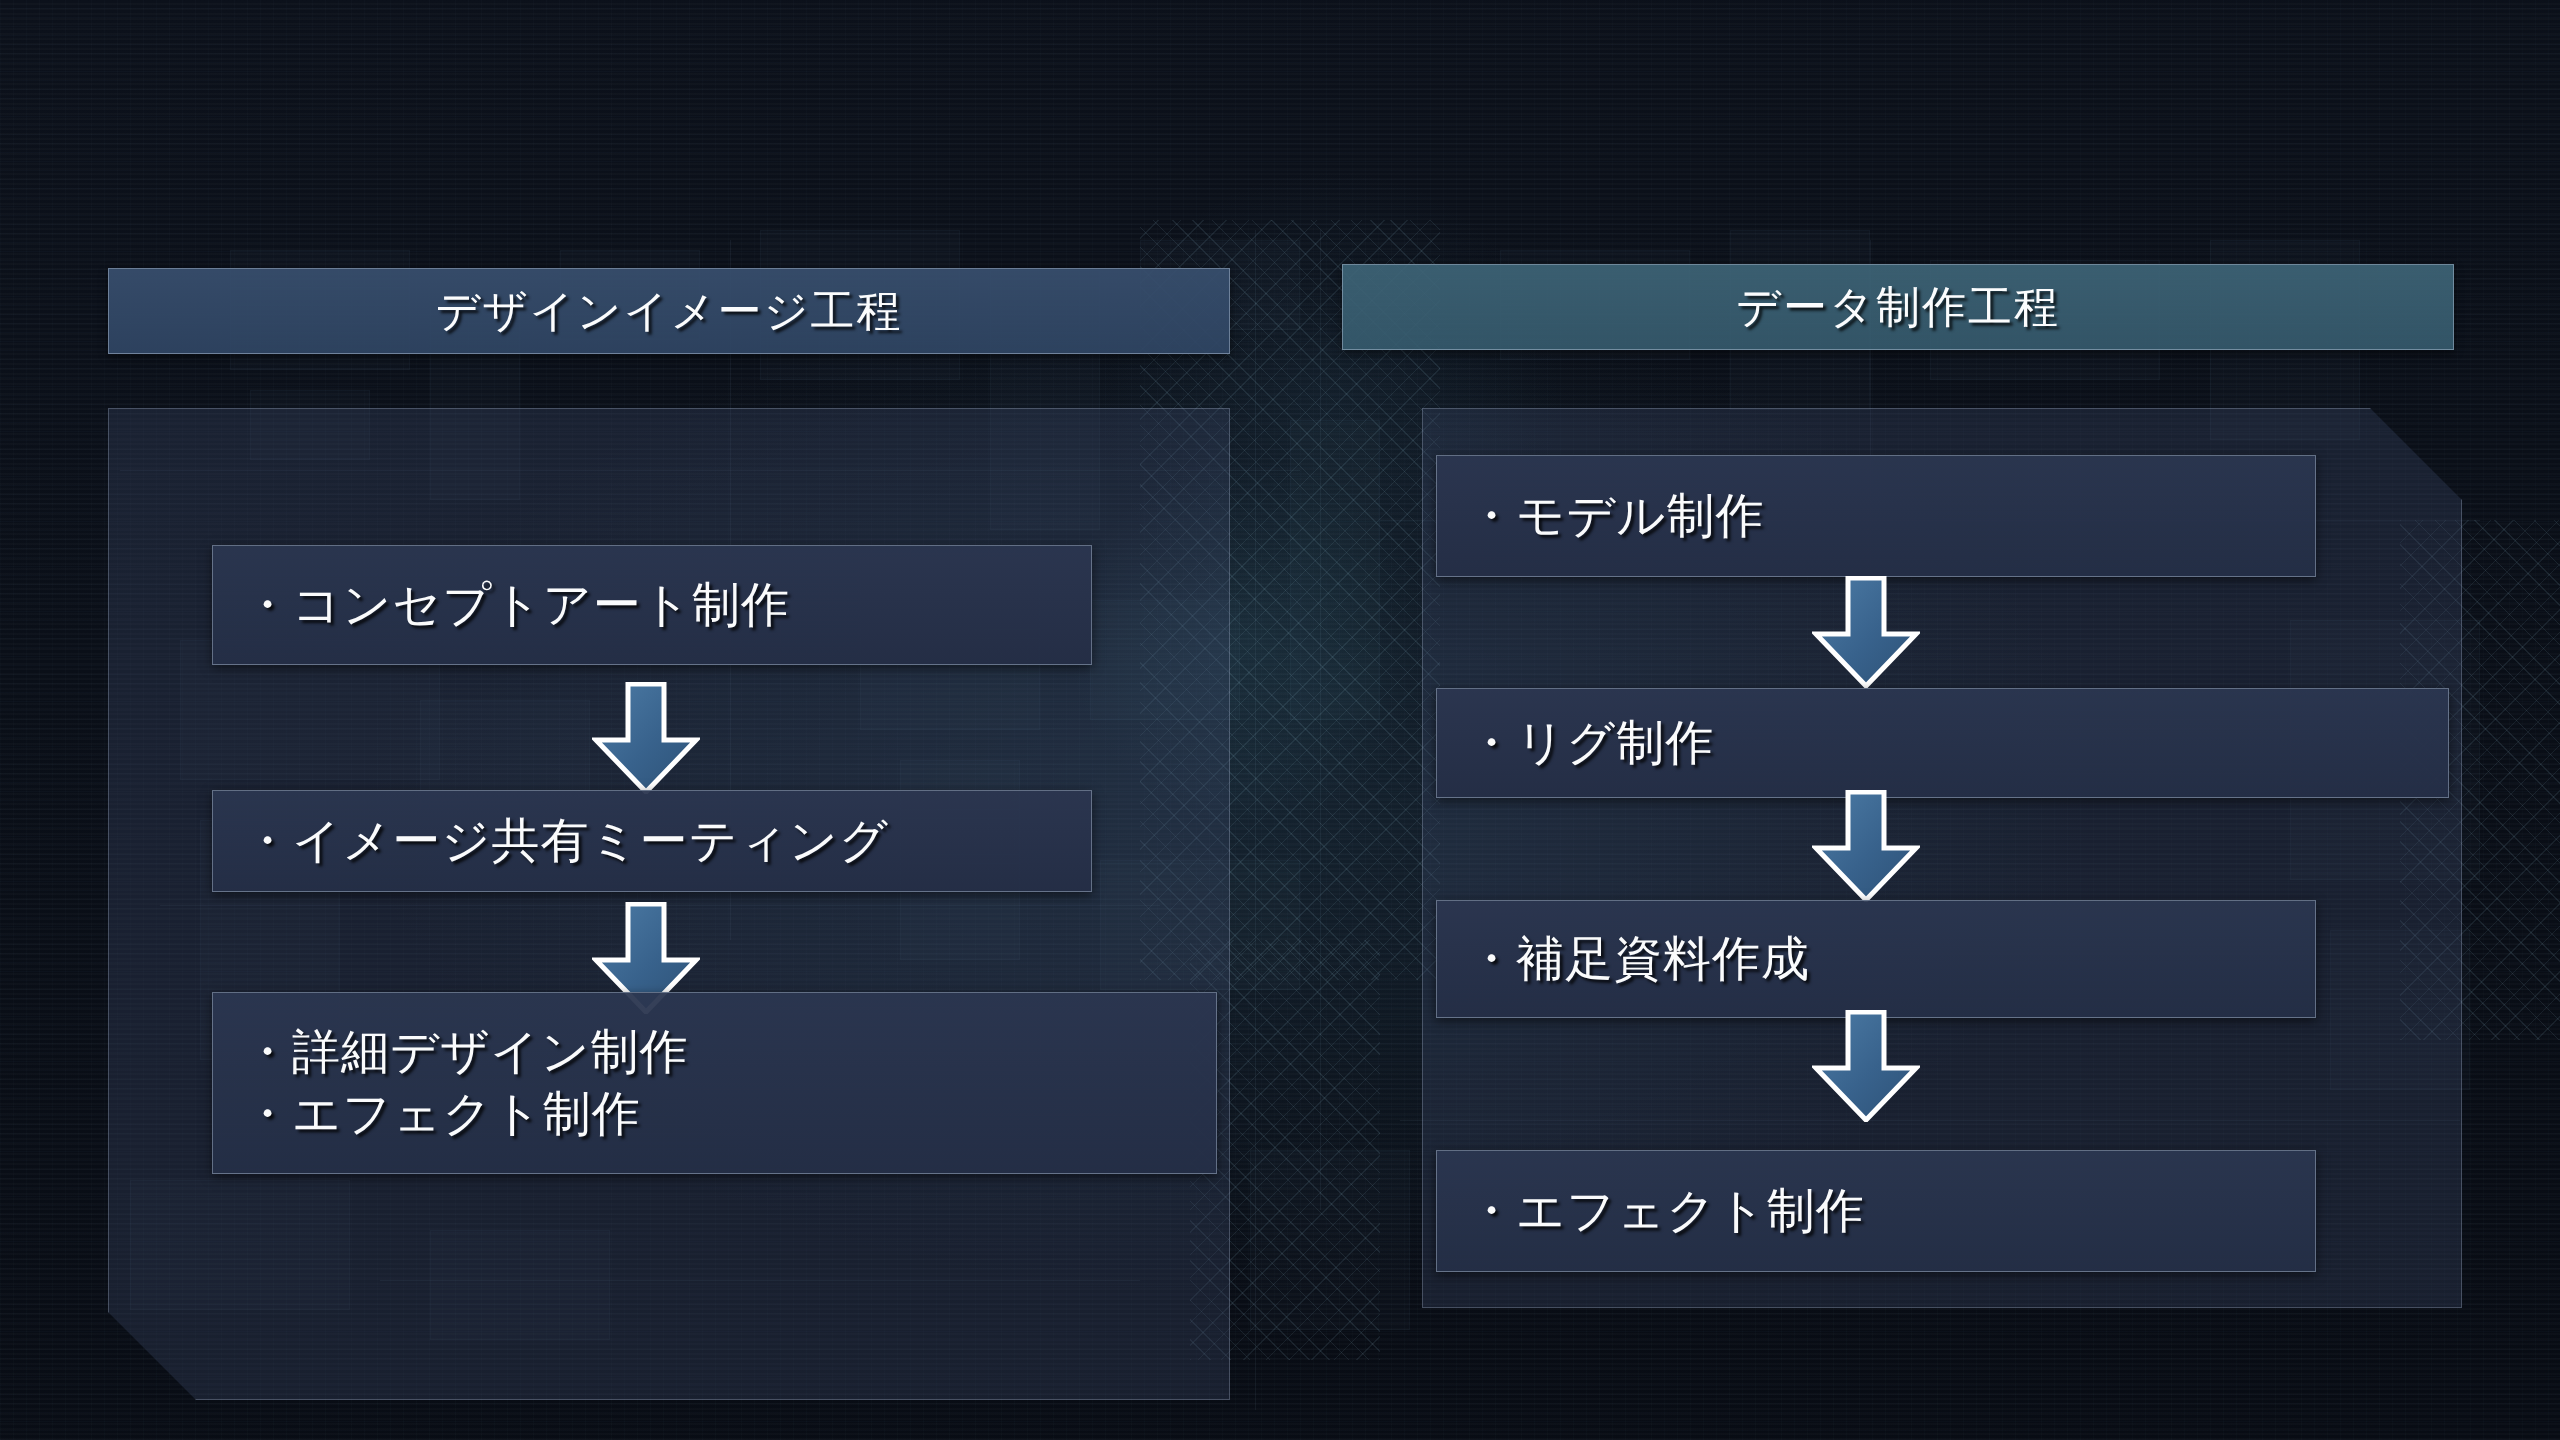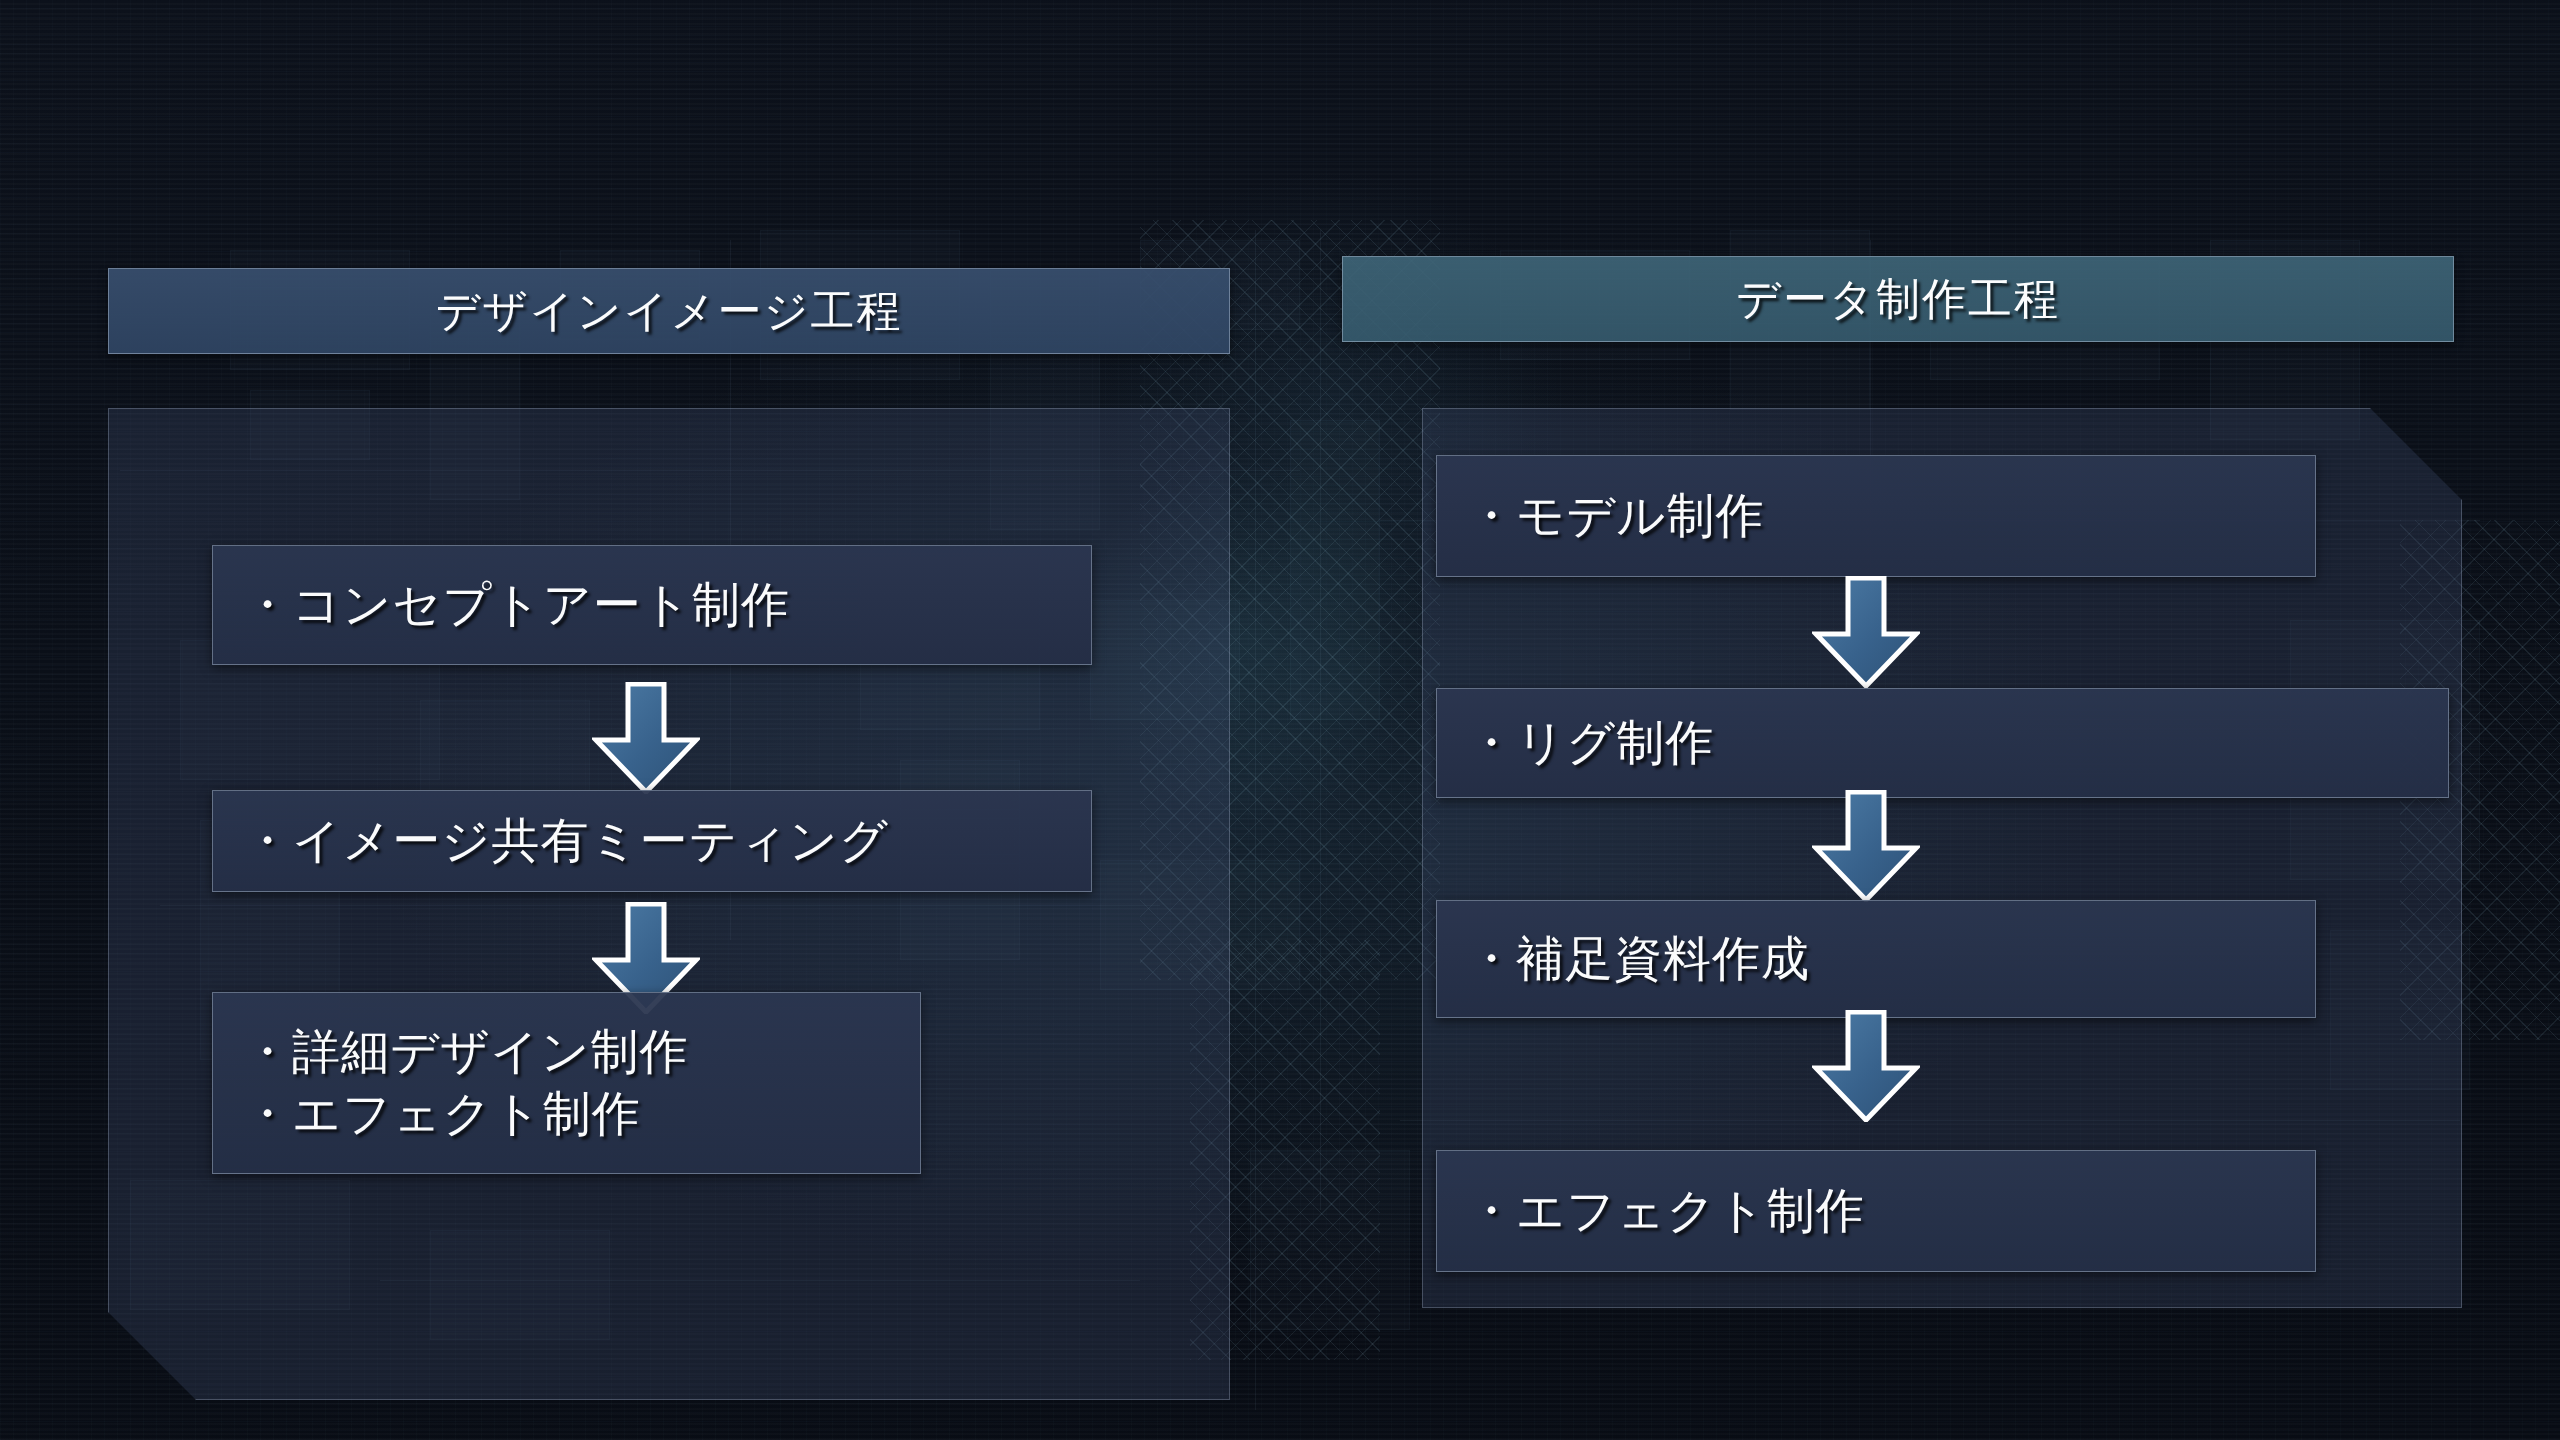--- a/index.html
+++ b/index.html
@@ -107,21 +107,21 @@
     justify-content: center;
   }
   .sect-head.left {
     left: 108px;
     top: 268px;
     width: 1122px;
     background: linear-gradient(180deg, rgba(56,79,110,0.93) 0%, rgba(47,69,99,0.93) 100%);
   }
   .sect-head.right {
     left: 1342px;
-    top: 256px;
+    top: 264px;
     width: 1112px;
     background: linear-gradient(180deg, rgba(63,102,121,0.90) 0%, rgba(54,91,110,0.90) 100%);
     font-family: Liberation Serif, serif;
   }
   .sect-head span {
     font-size: 44px;
     color: #fbfcfd;
     letter-spacing: 2px;
     text-shadow: 3px 3px 3px rgba(0,0,0,0.8);
     font-weight: 400;
@@ -262,21 +262,21 @@
   <div class="pbox" style="left:212px; top:790px; width:880px; height:102px;">
     <div class="line">・イメージ共有ミーティング</div>
   </div>
 
   <div class="arrow" style="left:592px; top:902px;">
     <svg viewBox="0 0 108 112" xmlns="http://www.w3.org/2000/svg">
       <polygon points="36,2 72,2 72,58 104,58 54,110 4,58 36,58" fill="url(#ag1)" stroke="#ffffff" stroke-width="5" stroke-linejoin="miter"></polygon>
     </svg>
   </div>
 
-  <div class="pbox" style="left:212px; top:992px; width:709px; height:182px;">
+  <div class="pbox" style="left:212px; top:992px; width:1005px; height:182px;">
     <div class="line">・詳細デザイン制作</div>
     <div class="line">・エフェクト制作</div>
   </div>
 
   <div class="pbox" style="left:1436px; top:455px; width:880px; height:122px;">
     <div class="line">・モデル制作</div>
   </div>
 
   <div class="arrow" style="left:1812px; top:576px;">
     <svg viewBox="0 0 108 112" xmlns="http://www.w3.org/2000/svg">

